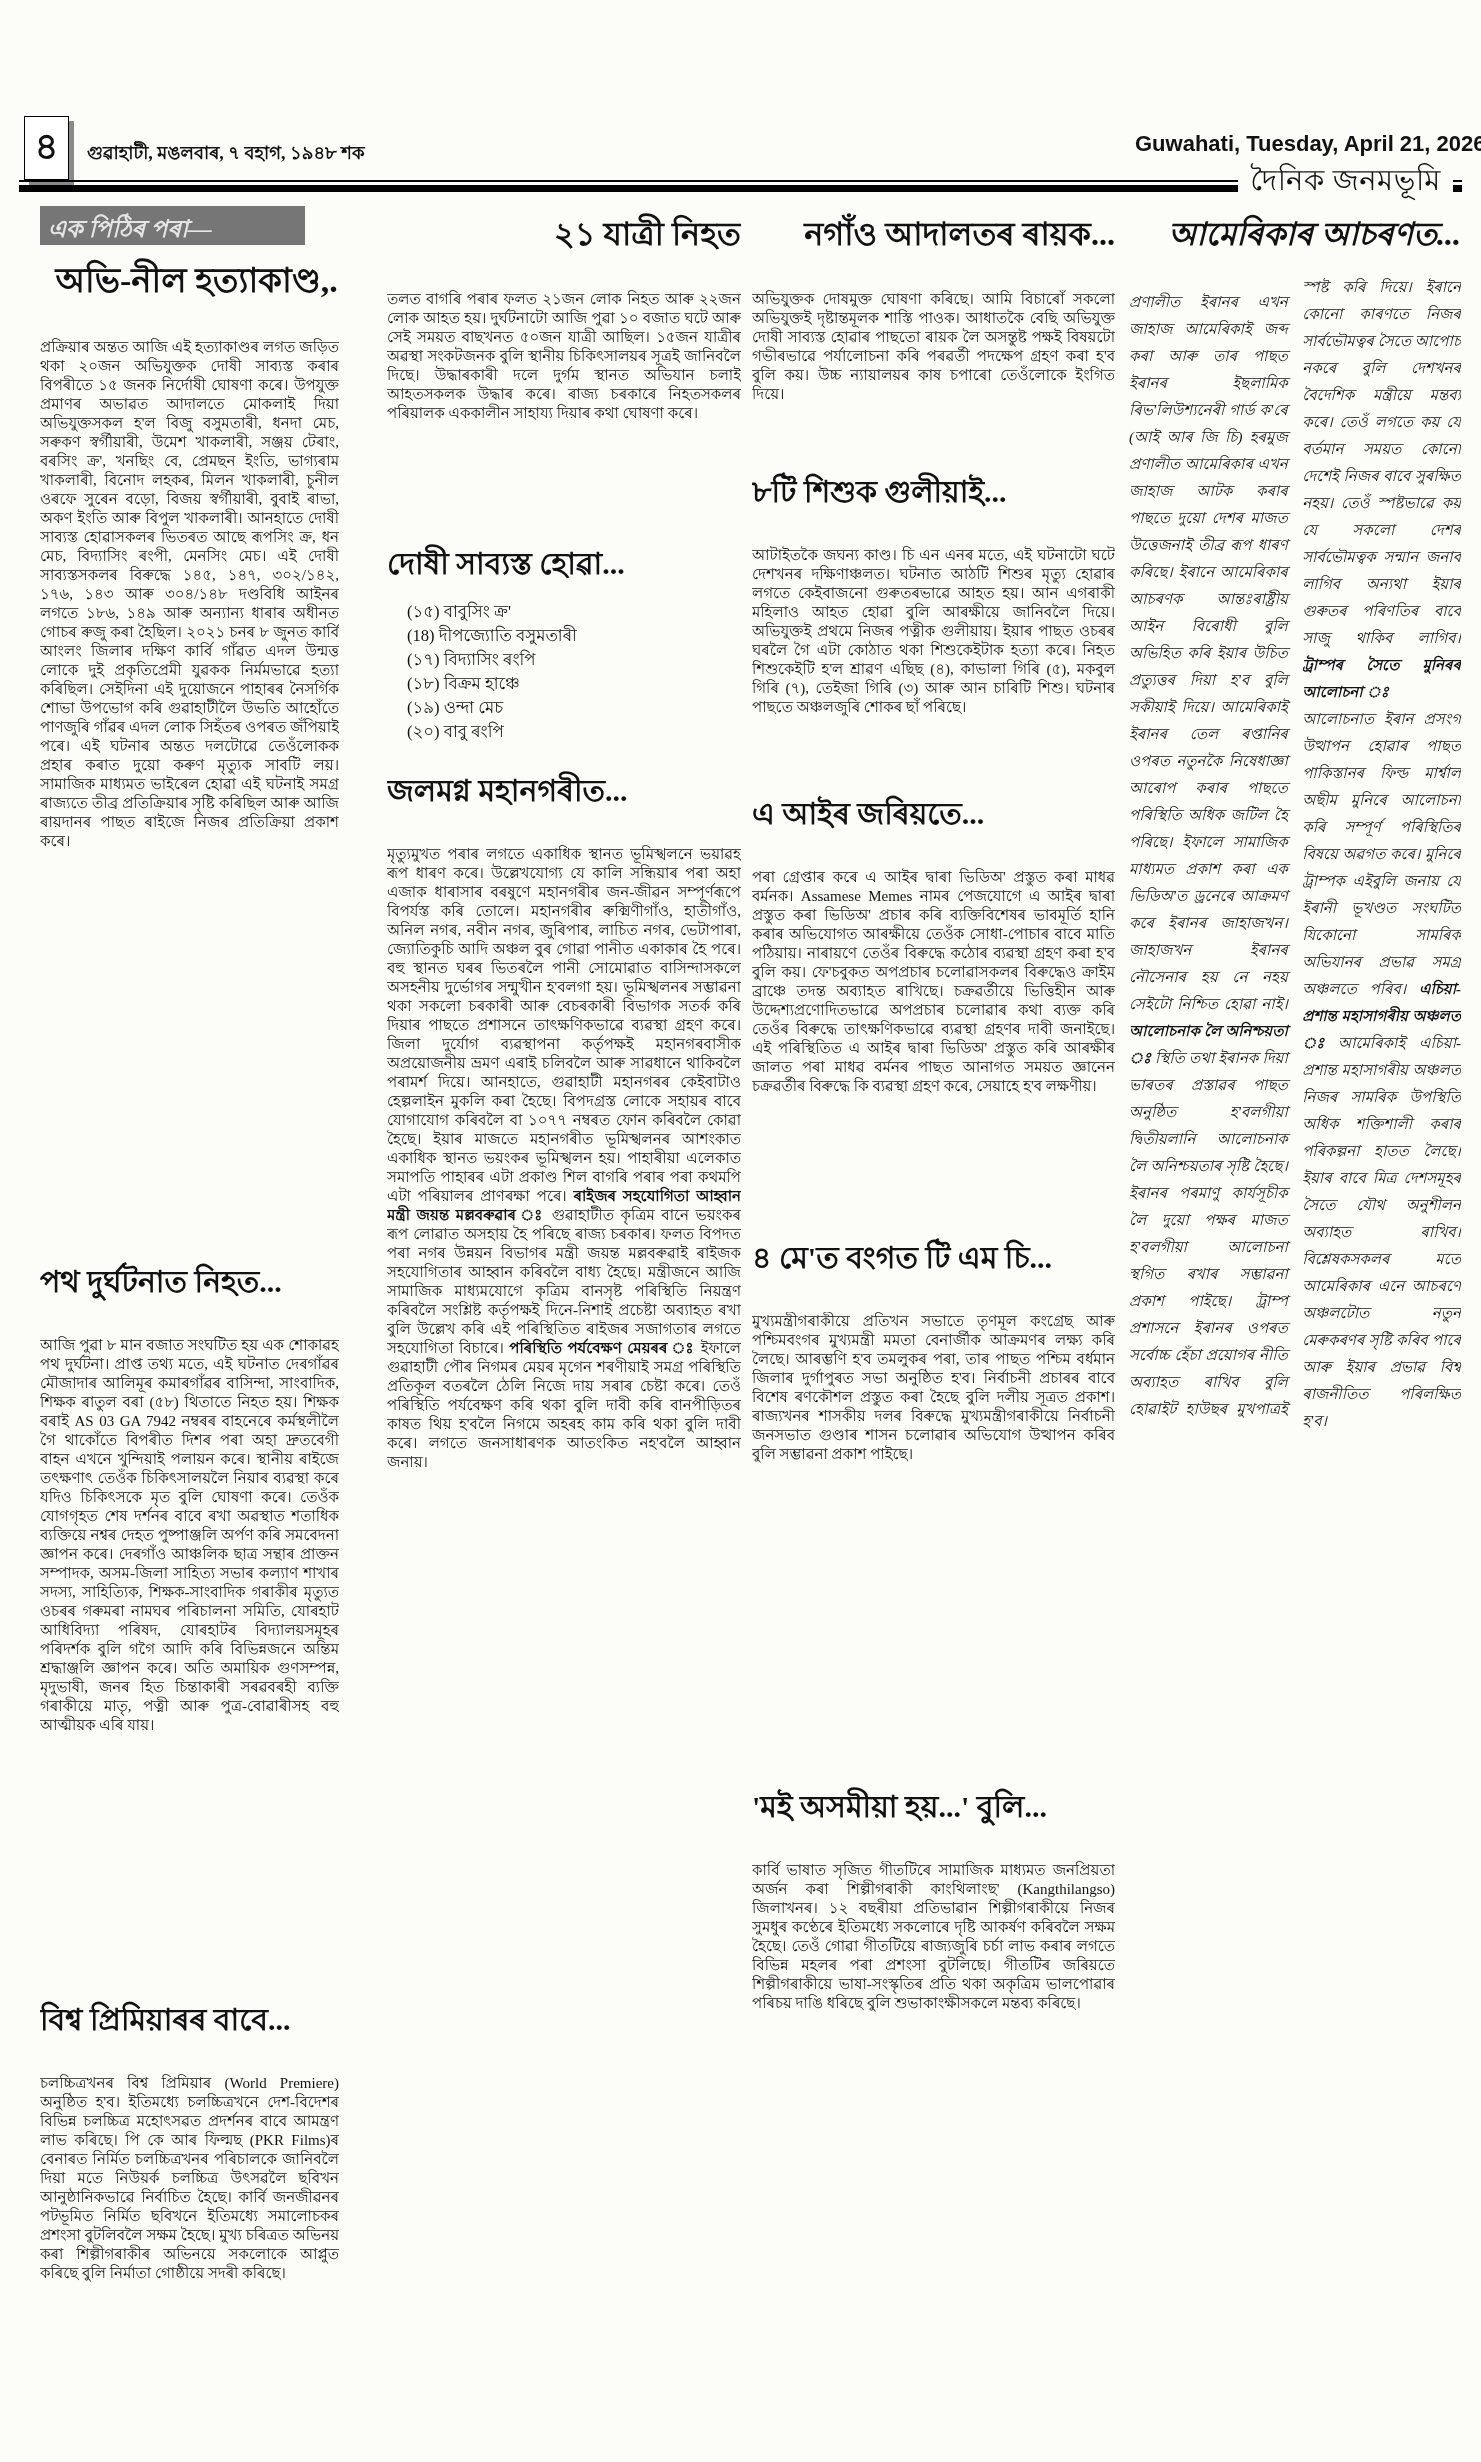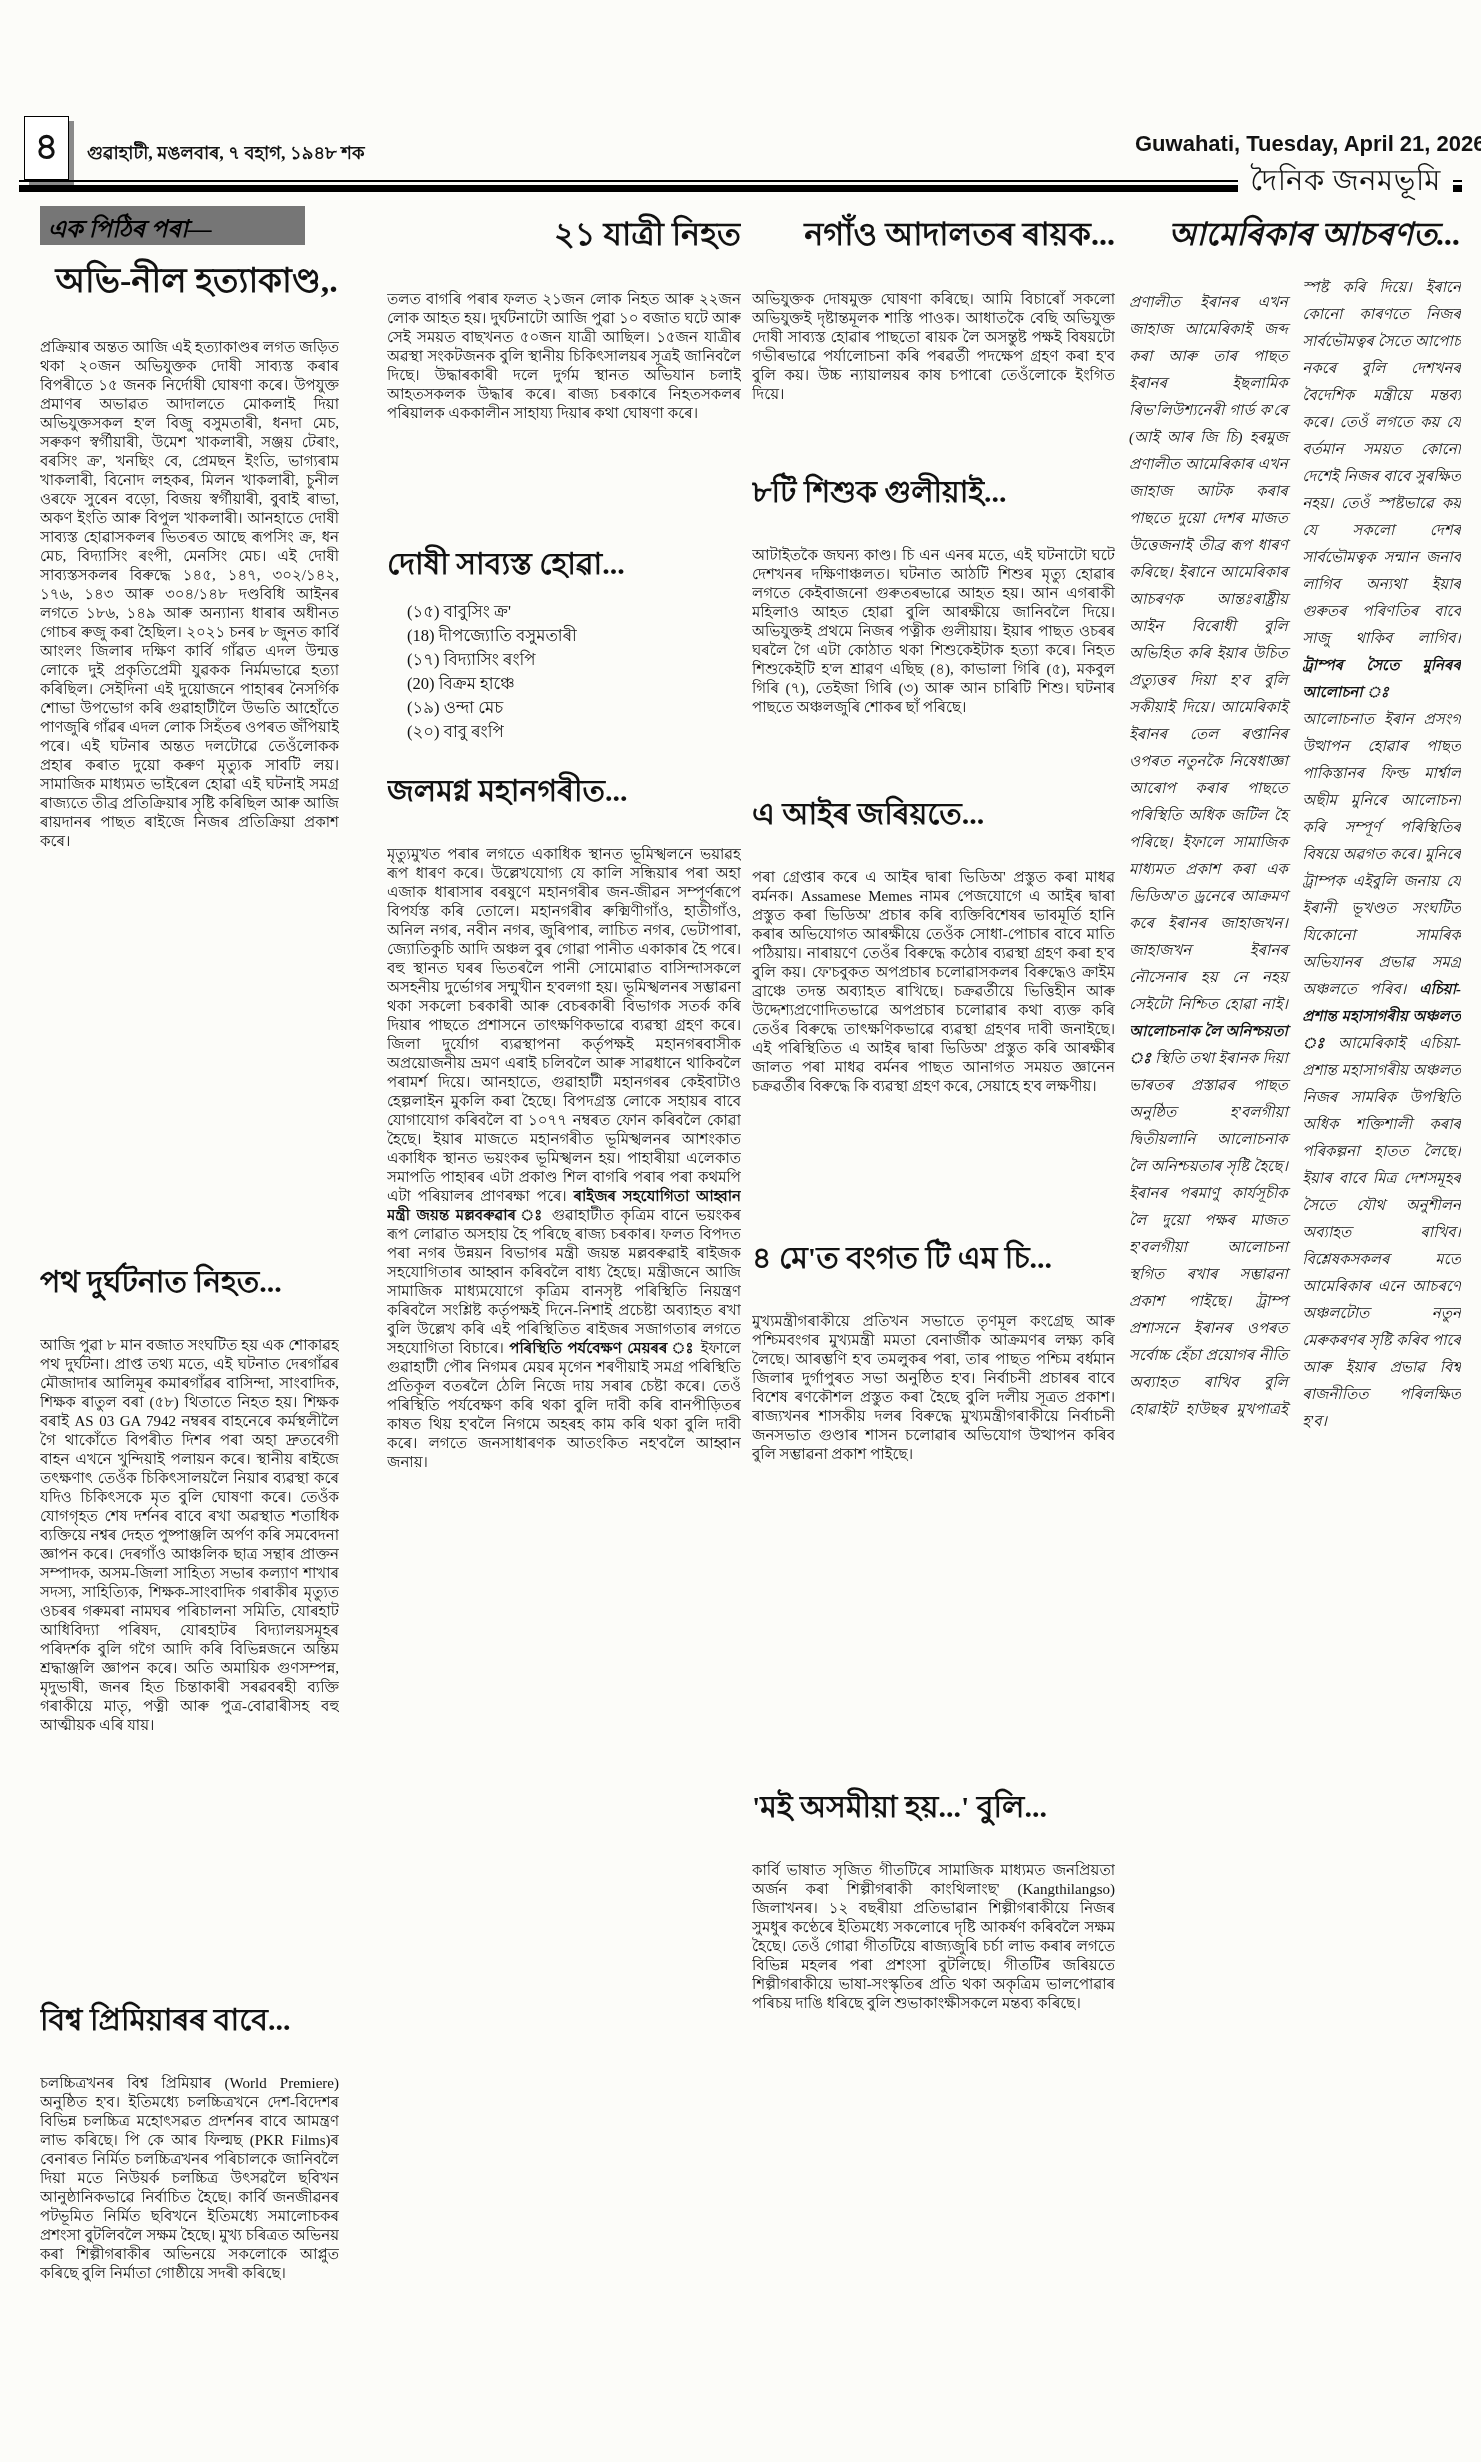--- a/index.html
+++ b/index.html
@@ -30,21 +30,21 @@
     padding:0 12px;font-size:29px;font-weight:normal;white-space:nowrap;
     letter-spacing:0.6px;
   }
   
   .col{top:206px;height:2242px;overflow:hidden;}
   #col1{left:40px;width:299px;}
   #col2{left:387px;width:354px;}
   #col3{left:752px;width:363px;}
   #colR{left:1129px;width:332px;font-style:italic;}
   .banner{
-    width:250px;height:34px;background:#767676;color:#000000;
+    width:250px;height:34px;background:#767676;color:#e5e5e5;
     font-style:italic;font-weight:bold;font-size:24px;
     padding:4.4px 7.7px 1.1px 7.7px;margin-bottom:8.9px;white-space:nowrap;
   }
   .headline-xl{
     font-size:34px;font-weight:bold;white-space:nowrap;
     text-indent:15.5px;margin:4.4px 0 10px 0;overflow:visible;
   }
   .headline-l{font-size:32px;font-weight:bold;text-align:right;margin:3.3px 0 11px 0;white-space:nowrap;}
   .subhead{font-size:30px;font-weight:bold;text-align:left;margin:12px 0 8.9px 0;white-space:nowrap;}
   .bodytext{
@@ -107,21 +107,21 @@
 <div id="col2" class="abs col">
   <div class="headline-l">২১ যাত্ৰী নিহত</div>
   <div class="bodytext h2-b1">
     <p><span>তলত বাগৰি পৰাৰ ফলত ২১জন লোক নিহত আৰু ২২জন লোক আহত হয়। দুৰ্ঘটনাটো আজি পুৱা ১০ বজাত ঘটে আৰু সেই সময়ত বাছখনত ৫০জন যাত্ৰী আছিল। ১৫জন যাত্ৰীৰ অৱস্থা সংকটজনক বুলি স্থানীয় চিকিৎসালয়ৰ সূত্ৰই জানিবলৈ দিছে। উদ্ধাৰকাৰী দলে দুৰ্গম স্থানত অভিযান চলাই আহতসকলক উদ্ধাৰ কৰে। ৰাজ্য চৰকাৰে নিহতসকলৰ পৰিয়ালক এককালীন সাহায্য দিয়াৰ কথা ঘোষণা কৰে।</span></p>
   </div>
   <div class="subhead">দোষী সাব্যস্ত হোৱা...</div>
   <div class="accused-list h2-list">
     <div>(১৫) বাবুসিং ক্ৰ'</div>
     <div>(18) দীপজ্যোতি বসুমতাৰী</div>
     <div>(১৭) বিদ্যাসিং ৰংপি</div>
-    <div>(20) বিক্ৰম হাঞ্চে</div>
+    <div>(১৮) বিক্ৰম হাঞ্চে</div>
     <div>(১৯) ওন্দা মেচ</div>
     <div>(২০) বাবু ৰংপি</div>
   </div>
   <div class="subhead">জলমগ্ন মহানগৰীত...</div>
   <div class="bodytext h2-b2">
     <p>
       <span>মৃত্যুমুখত পৰাৰ লগতে একাধিক স্থানত ভূমিস্খলনে ভয়াৱহ ৰূপ ধাৰণ কৰে। উল্লেখযোগ্য যে কালি সন্ধিয়াৰ পৰা অহা এজাক ধাৰাসাৰ বৰষুণে মহানগৰীৰ জন-জীৱন সম্পূৰ্ণৰূপে বিপৰ্যস্ত কৰি তোলে। মহানগৰীৰ ৰুক্মিণীগাঁও, হাতীগাঁও, অনিল নগৰ, নবীন নগৰ, জুৰিপাৰ, লাচিত নগৰ, ভেটাপাৰা, জ্যোতিকুচি আদি অঞ্চল বুৰ গোৱা পানীত একাকাৰ হৈ পৰে। বহু স্থানত ঘৰৰ ভিতৰলৈ পানী সোমোৱাত বাসিন্দাসকলে অসহনীয় দুৰ্ভোগৰ সন্মুখীন হ'বলগা হয়। ভূমিস্খলনৰ সম্ভাৱনা থকা সকলো চৰকাৰী আৰু বেচৰকাৰী বিভাগক সতৰ্ক কৰি দিয়াৰ পাছতে প্ৰশাসনে তাৎক্ষণিকভাৱে ব্যৱস্থা গ্ৰহণ কৰে। জিলা দুৰ্যোগ ব্যৱস্থাপনা কৰ্তৃপক্ষই মহানগৰবাসীক অপ্ৰয়োজনীয় ভ্ৰমণ এৰাই চলিবলৈ আৰু সাৱধানে থাকিবলৈ পৰামৰ্শ দিয়ে। আনহাতে, গুৱাহাটী মহানগৰৰ কেইবাটাও হেল্পলাইন মুকলি কৰা হৈছে। বিপদগ্ৰস্ত লোকে সহায়ৰ বাবে যোগাযোগ কৰিবলৈ বা ১০৭৭ নম্বৰত ফোন কৰিবলৈ কোৱা হৈছে। ইয়াৰ মাজতে মহানগৰীত ভূমিস্খলনৰ আশংকাত একাধিক স্থানত ভয়ংকৰ ভূমিস্খলন হয়। পাহাৰীয়া এলেকাত সমাপতি পাহাৰৰ এটা প্ৰকাণ্ড শিল বাগৰি পৰাৰ পৰা কথমপি এটা পৰিয়ালৰ প্ৰাণৰক্ষা পৰে।</span>
       <b>ৰাইজৰ সহযোগিতা আহ্বান মন্ত্ৰী জয়ন্ত মল্লবৰুৱাৰ ঃ</b>
       <span>গুৱাহাটীত কৃত্ৰিম বানে ভয়ংকৰ ৰূপ লোৱাত অসহায় হৈ পৰিছে ৰাজ্য চৰকাৰ। ফলত বিপদত পৰা নগৰ উন্নয়ন বিভাগৰ মন্ত্ৰী জয়ন্ত মল্লবৰুৱাই ৰাইজক সহযোগিতাৰ আহ্বান কৰিবলৈ বাধ্য হৈছে। মন্ত্ৰীজনে আজি সামাজিক মাধ্যমযোগে কৃত্ৰিম বানসৃষ্ট পৰিস্থিতি নিয়ন্ত্ৰণ কৰিবলৈ সংশ্লিষ্ট কৰ্তৃপক্ষই দিনে-নিশাই প্ৰচেষ্টা অব্যাহত ৰখা বুলি উল্লেখ কৰি এই পৰিস্থিতিত ৰাইজৰ সজাগতাৰ লগতে সহযোগিতা বিচাৰে।</span>
       <b>পৰিস্থিতি পৰ্যবেক্ষণ মেয়ৰৰ ঃ</b>

